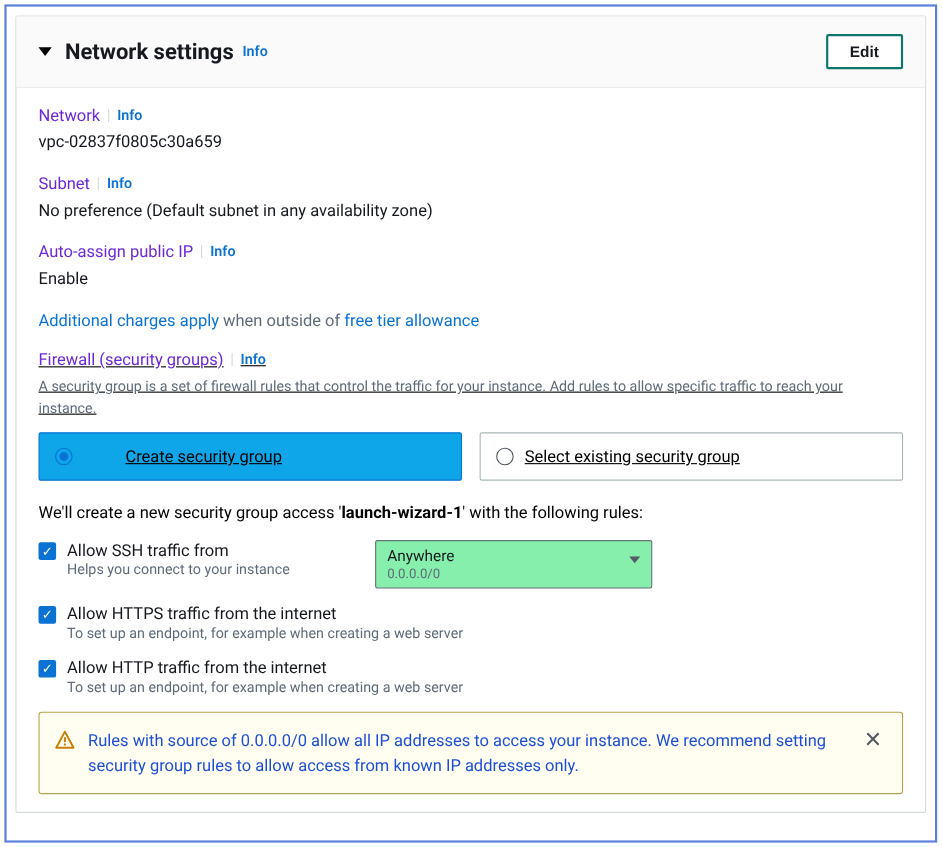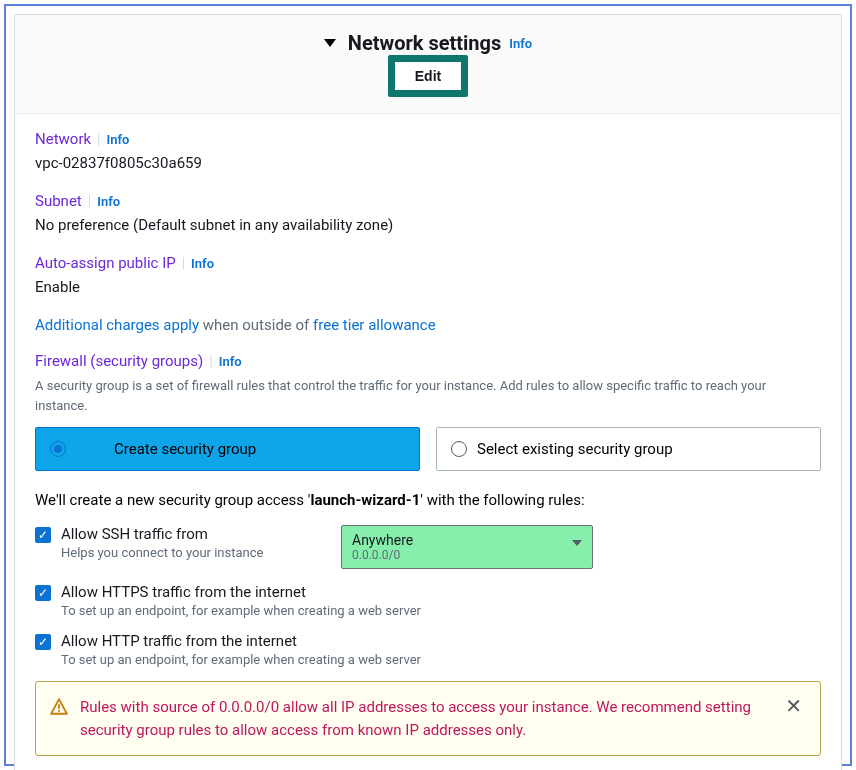--- a/index.html
+++ b/index.html
@@ -23,21 +23,20 @@
       border-radius: 2px;
       background: #fff;
     }
     .panel-header {
       display: flex;
       align-items: center;
       justify-content: space-between;
       padding: 16px 20px;
       border-bottom: 1px solid #eaeded;
       background: #fafafa;
-      flex-direction: column;
     }
     .panel-title-wrap {
       display: flex;
       align-items: center;
       gap: 8px;
     }
     .caret-down {
       width: 0;
       height: 0;
       border-left: 6px solid transparent;
@@ -52,21 +51,21 @@
       color: #16191f;
     }
     .info-link {
       color: #0972d3;
       font-size: 13px;
       font-weight: 600;
       cursor: pointer;
     }
     .edit-btn {
       padding: 6px 20px;
-      border: 7px solid #0f766e;
+      border: 2px solid #0f766e;
       border-radius: 2px;
       background: #fff;
       font-size: 14px;
       font-weight: 700;
       color: #16191f;
       cursor: pointer;
     }
     .panel-body {
       padding: 16px 20px;
     }
@@ -97,20 +96,21 @@
     }
     .link-blue {
       color: #0972d3;
       cursor: pointer;
     }
     .charges-mid {
       color: #5f6b7a;
     }
     .firewall-section {
       margin-bottom: 16px;
+      text-decoration: underline;
     }
     .firewall-desc {
       font-size: 13px;
       color: #5f6b7a;
       line-height: 1.5;
       margin-top: 2px;
     }
     .radio-group {
       display: flex;
       gap: 16px;
@@ -237,21 +237,21 @@
       gap: 12px;
       margin-top: 6px;
     }
     .warning-icon {
       flex-shrink: 0;
       margin-top: 2px;
     }
     .warning-text {
       flex: 1;
       font-size: 15px;
-      color: #be185d;
+      color: #1d4ed8;
       line-height: 1.5;
     }
     .close-x {
       flex-shrink: 0;
       cursor: pointer;
       font-size: 20px;
       color: #545b64;
       line-height: 1;
       padding: 0 4px;
     }

